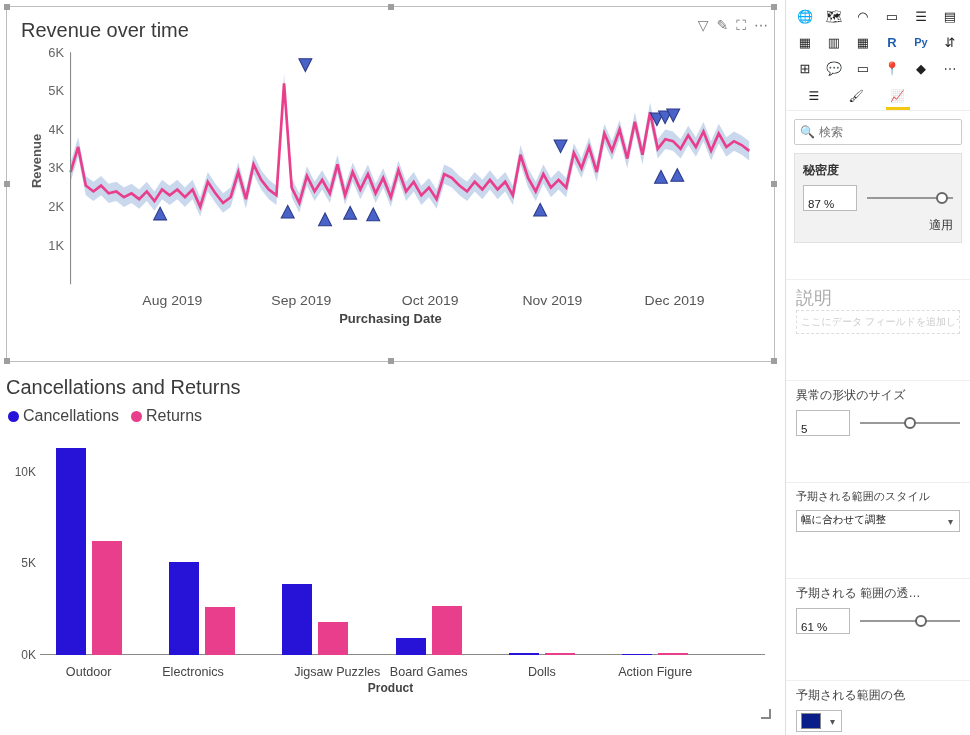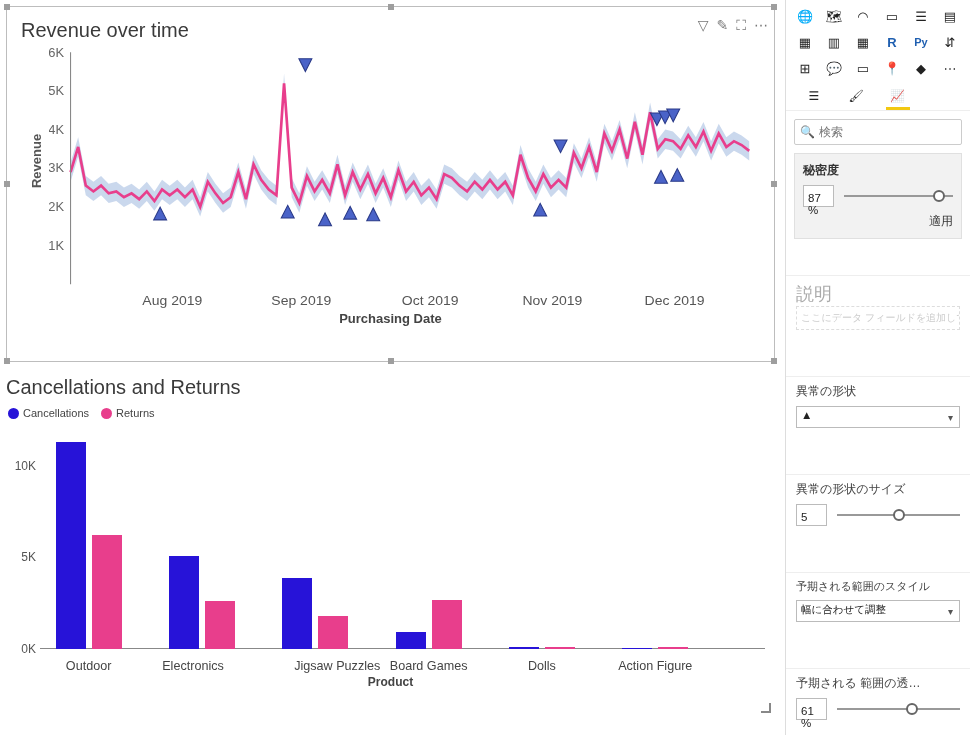--- a/index.html
+++ b/index.html
@@ -77,21 +77,21 @@
     font-weight: 600;
     color: #444;
   }
   
   .bar-visual {
     position: relative;
     padding: 0 0 24px 0;
     min-height: 330px;
   }
   .bar-title { font-size: 20px; color: #3a3a3a; padding: 2px 0 6px 0;}
-  .legend { display: flex; gap: 12px; padding: 2px 0 10px 2px; font-size: 11px; color:#444;}
+  .legend { display: flex; gap: 12px; padding: 2px 0 10px 2px; font-size: 16px; color:#444;}
   .legend-item { display: flex; align-items: center; gap: 4px;}
   .legend-dot { width: 11px; height: 11px; border-radius: 50%; display:inline-block;}
   .bar-plot { position: relative; height: 220px; margin-left: 36px; margin-right: 10px;}
   .bar-plot .yaxis-tick { position: absolute; left: -36px; width: 30px; text-align: right; font-size: 12px; color: #555;}
   .bar-plot .baseline { position: absolute; left: -2px; right: 0; bottom: 0; height: 1px; background: #888;}
   .bar-group { position: absolute; bottom:0; display:flex; gap:6px; align-items:flex-end;}
   .bar { width: 30px;}
   .bar-xlabels { position:relative; margin-left:36px; height:24px;}
   .bar-xlabel { position:absolute; bottom:0; transform:translateX(-50%); font-size:12.6px; color:#444; white-space:nowrap;}
   .bar-xaxis-title { text-align:center; font-size:12px; font-weight:600; color:#444; margin-top: 2px;}
@@ -128,21 +128,21 @@
   .panel-section .label { color:#444; margin-bottom:6px; font-size:12px;}
   .sens-box {
     background:#f2f2f2;
     border:1px solid #e0e0e0;
     padding:8px 8px 8px 8px;
     margin: 0 8px 8px 8px;
   }
   .sens-header { font-weight:600; color:#333; margin-bottom:6px;}
   .sens-row { display:flex; align-items:center; gap:10px;}
   .small-input {
-    width:31px; height:22px; border:1px solid #bbb; padding:6px 4px; font-size:11.5px; background:#fff;
+    width:54px; height:22px; border:1px solid #bbb; padding:12px 4px; font-size:11.5px; background:#fff;
   }
   .slider { flex:1; position:relative; height:14px;}
   .slider .track { position:absolute; left:0; right:0; top:50%; height:2px; background:#999; transform:translateY(-50%);}
   .slider .thumb { position:absolute; top:50%; width:12px; height:12px; border-radius:50%; background:#fff; border:2px solid #666; transform:translate(-50%,-50%);}
   .apply { text-align:right; margin-top:6px; font-size:12px; color:#333;}
   .disabled-label { color:#aaa; font-size:18px;}
   .fieldwell {
     border:1px dashed #ddd;
     padding:4px 4px;
     color:#ccc;
@@ -338,24 +338,20 @@
         </div>
       </div>
       <div class="apply">適用</div>
     </div>
 
     <div class="panel-section">
       <div class="disabled-label">説明</div>
       <div class="fieldwell">ここにデータ フィールドを追加してください</div>
     </div>
 
-    <div class="panel-section">
-      <div class="label">異常の形状</div>
-      <div class="select">▲</div>
-    </div>
 
     <div class="panel-section">
       <div class="label">異常の形状のサイズ</div>
       <div class="sens-row">
         <div class="small-input">5</div>
         <div class="slider">
           <div class="track"></div>
           <div class="thumb" style="left:50%"></div>
         </div>
       </div>

